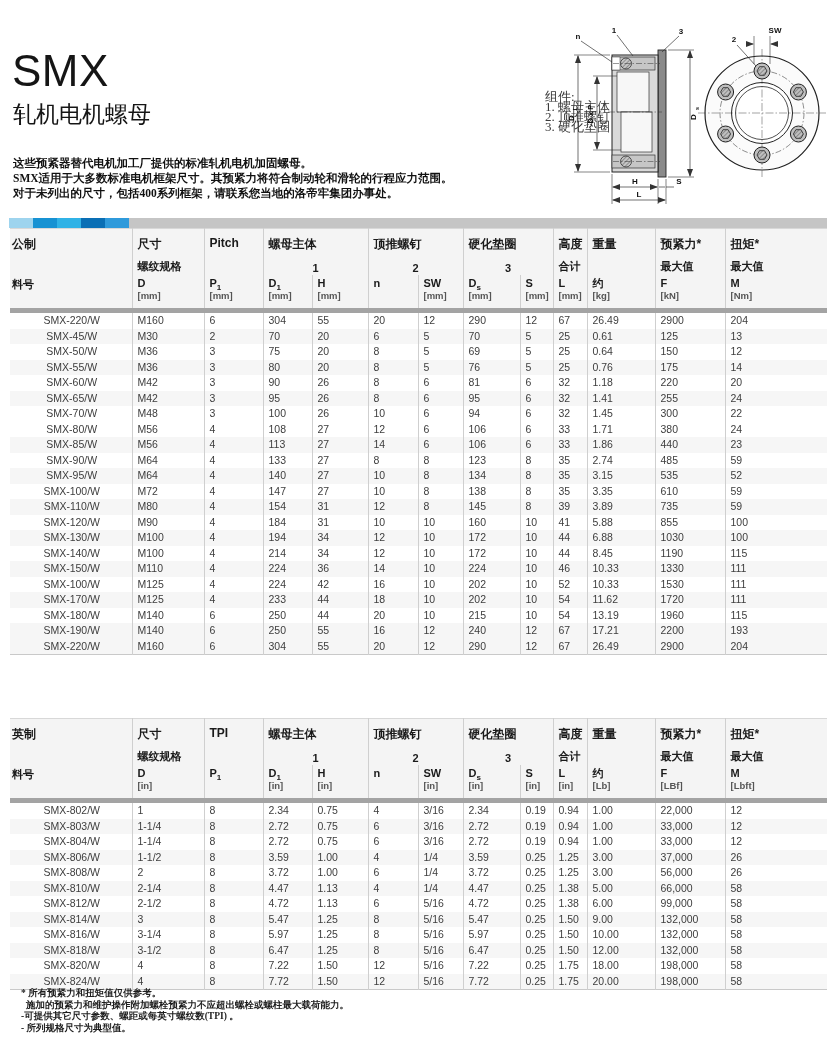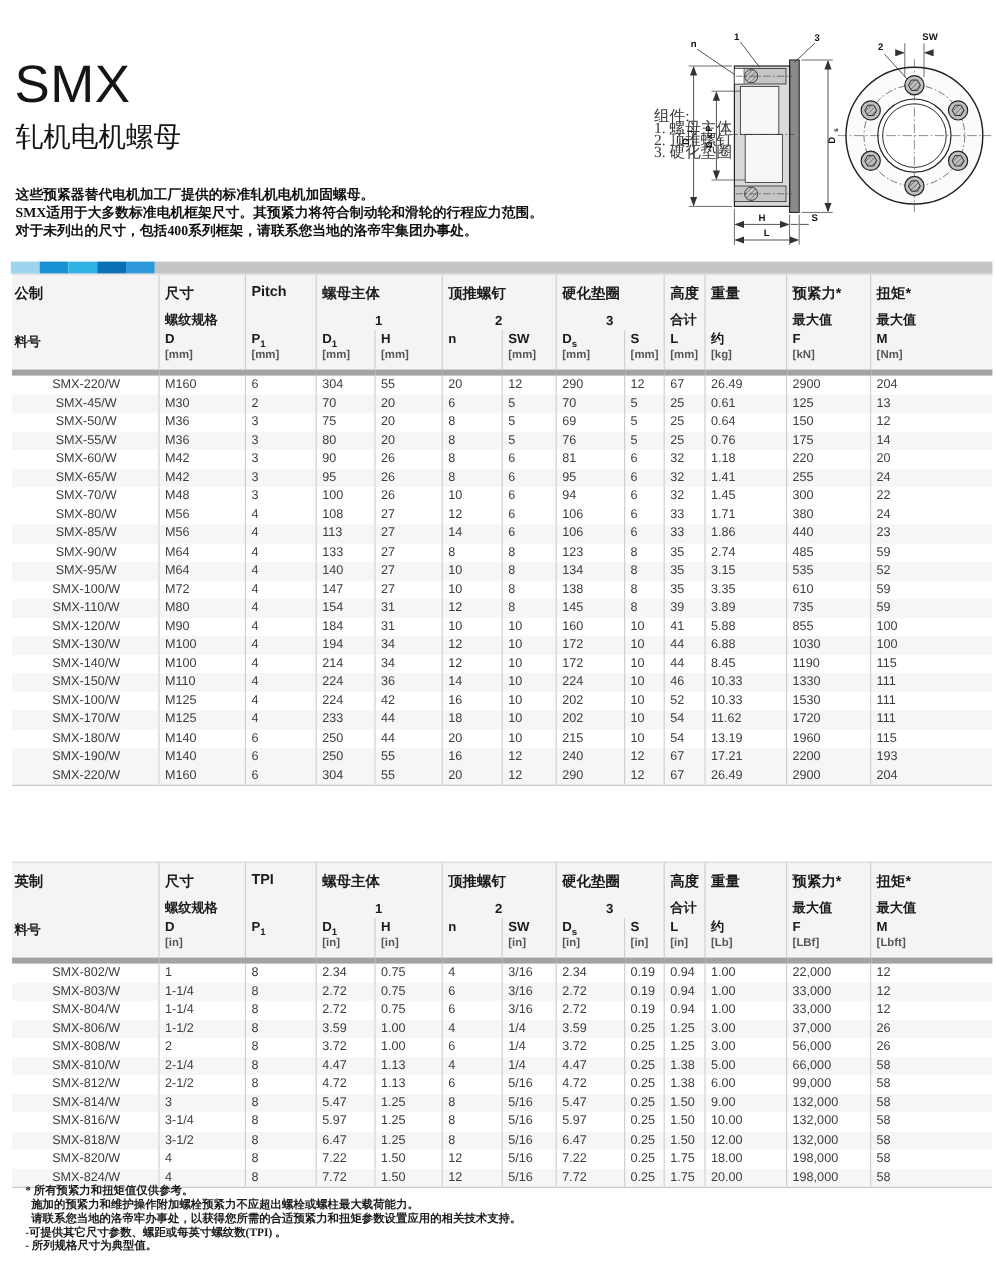--- a/index.html
+++ b/index.html
@@ -890,18 +890,17 @@
             <td class="gb">198,000</td>
             <td class="gb">58</td>
           </tr>
         </tbody>
       </table>
     </div>
 
   <div class="footnotes">
     <div>* 所有预紧力和扭矩值仅供参考。</div>
     <div class="indent">施加的预紧力和维护操作附加螺栓预紧力不应超出螺栓或螺柱最大载荷能力。</div>
-    <div class="indent">请联系您当地的洛帝牢办事处，以获得您所需的合适预紧力和扭矩参数设置应用的相关技术支持。</div>
     <div>-可提供其它尺寸参数、螺距或每英寸螺纹数(TPI) 。</div>
     <div>- 所列规格尺寸为典型值。</div>
   </div>
 
 </div>
 
 </body></html>

